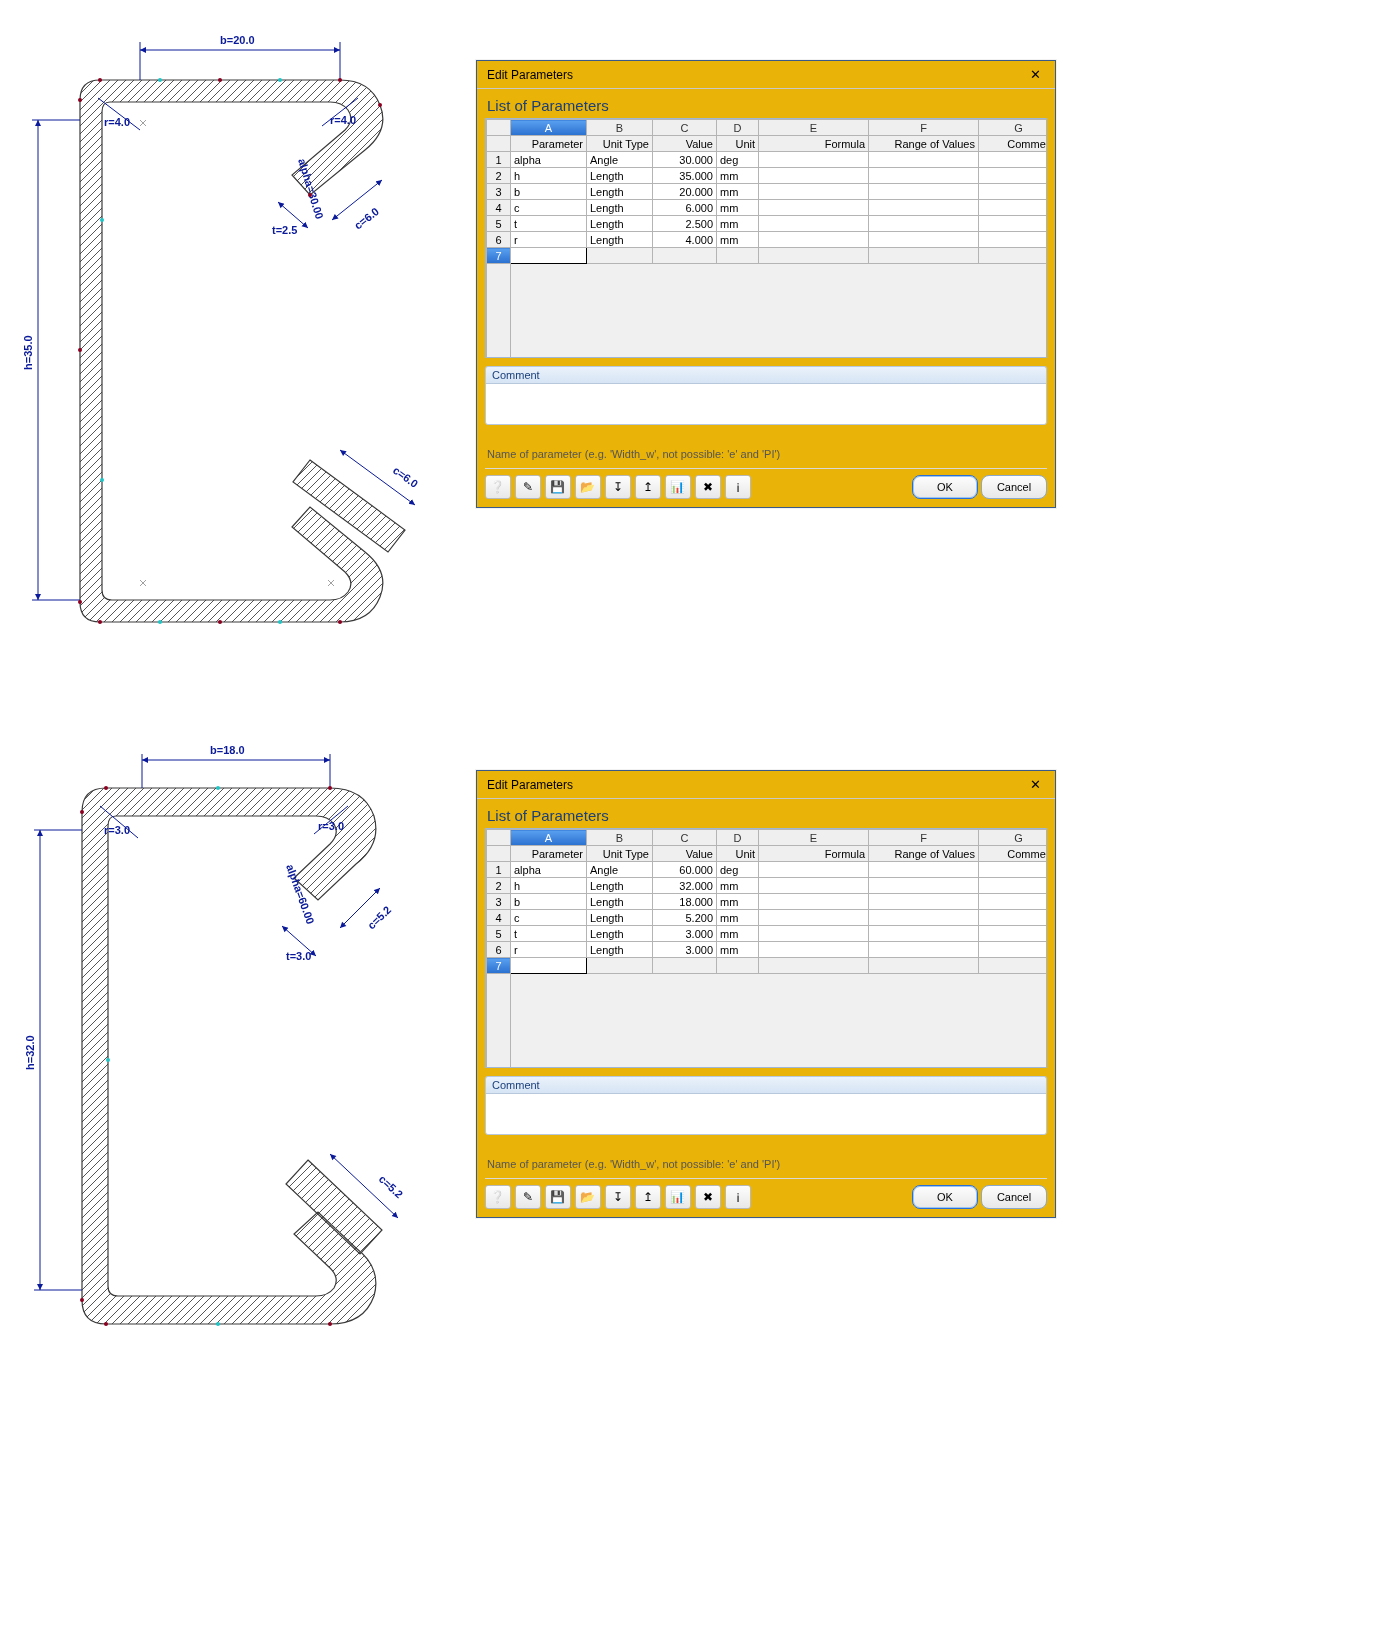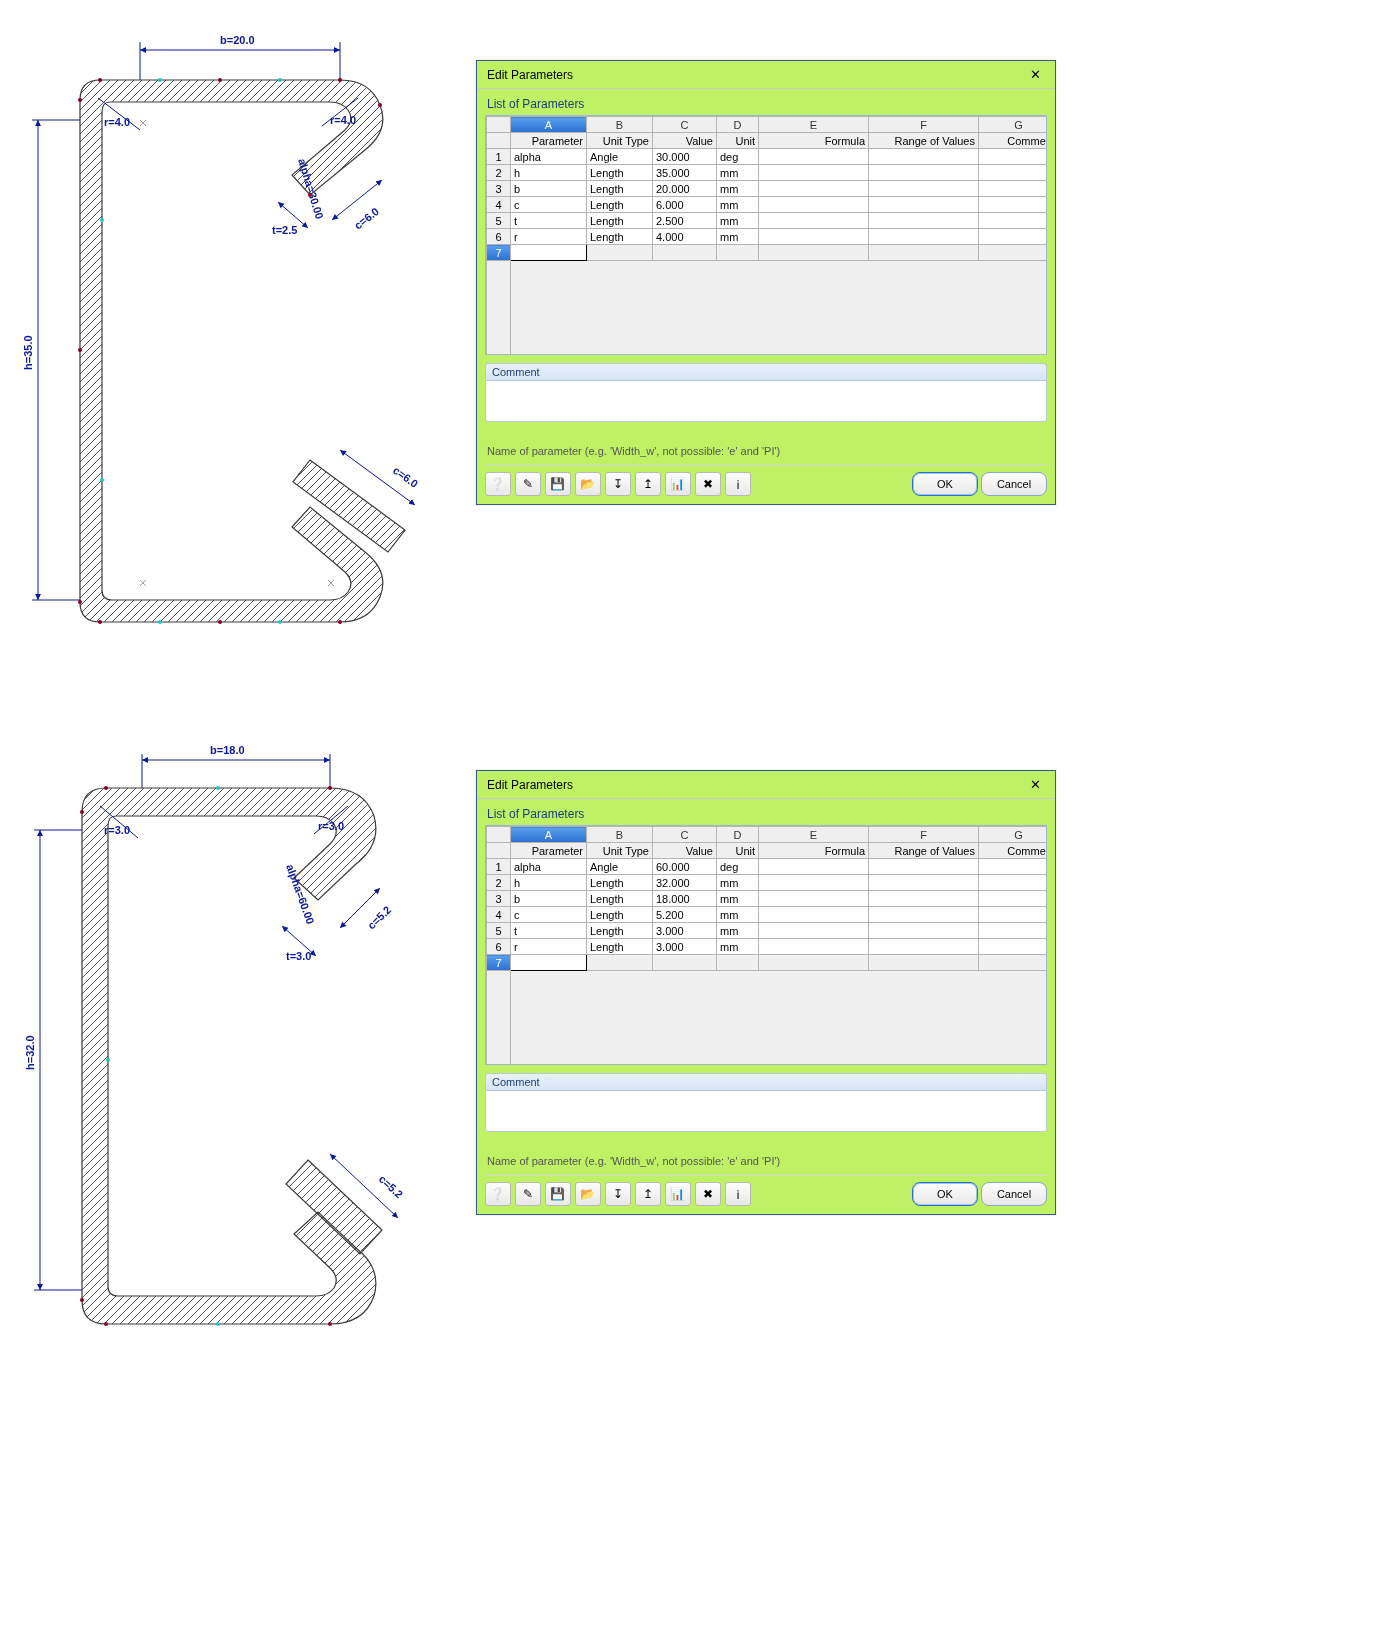--- a/index.html
+++ b/index.html
@@ -26,21 +26,21 @@
   }
   .sketch-box {
     width: 440px;
     position: relative;
     flex-shrink: 0;
   }
   .sketch-svg { display: block; }
   .dialog {
     width: 580px;
     border: 1px solid #3a5a8a;
-    background: #bef264;
+    background: #eab308;
     flex-shrink: 0;
     box-shadow: 0 0 0 1px rgba(0,0,0,0.05);
     margin-top: 40px;
   }
   .titlebar {
     display: flex;
     justify-content: space-between;
     align-items: center;
     padding: 6px 8px 6px 10px;
     font-size: 12px;
@@ -48,21 +48,21 @@
   }
   .titlebar-close {
     font-family: Arial, sans-serif;
     font-size: 13px;
     padding: 0 6px;
     cursor: pointer;
   }
   .dialog-body { padding: 6px 8px 8px 8px; }
   .section-label {
     color: #1b3f7a;
-    font-size: 12px;
+    font-size: 15px;
     padding: 2px 2px 4px 2px;
   }
   .param-table {
     width: 100%;
     border-collapse: collapse;
     table-layout: fixed;
     background: #f0f0f0;
   }
   .param-table th, .param-table td {
     border: 1px solid #b4b4b4;
@@ -90,21 +90,21 @@
   }
   .param-table .rowhdr {
     background: #efefef !important;
     text-align: center;
     width: 24px;
   }
   .param-table .rowhdr.selected {
     background: linear-gradient(#5aa0f0,#2a70d0) !important;
     color: #fff;
   }
-  .param-table td.val { text-align: left; }
+  .param-table td.val { text-align: right; }
   .param-table td.empty, .param-table th.empty { background: #f0f0f0; }
   .param-table .editcell {
     background: #fff !important;
     border: 1px solid #000 !important;
   }
   .grid-wrap {
     border: 1px solid #9fb6d4;
     height: 240px;
     overflow: hidden;
     background: #f0f0f0;

